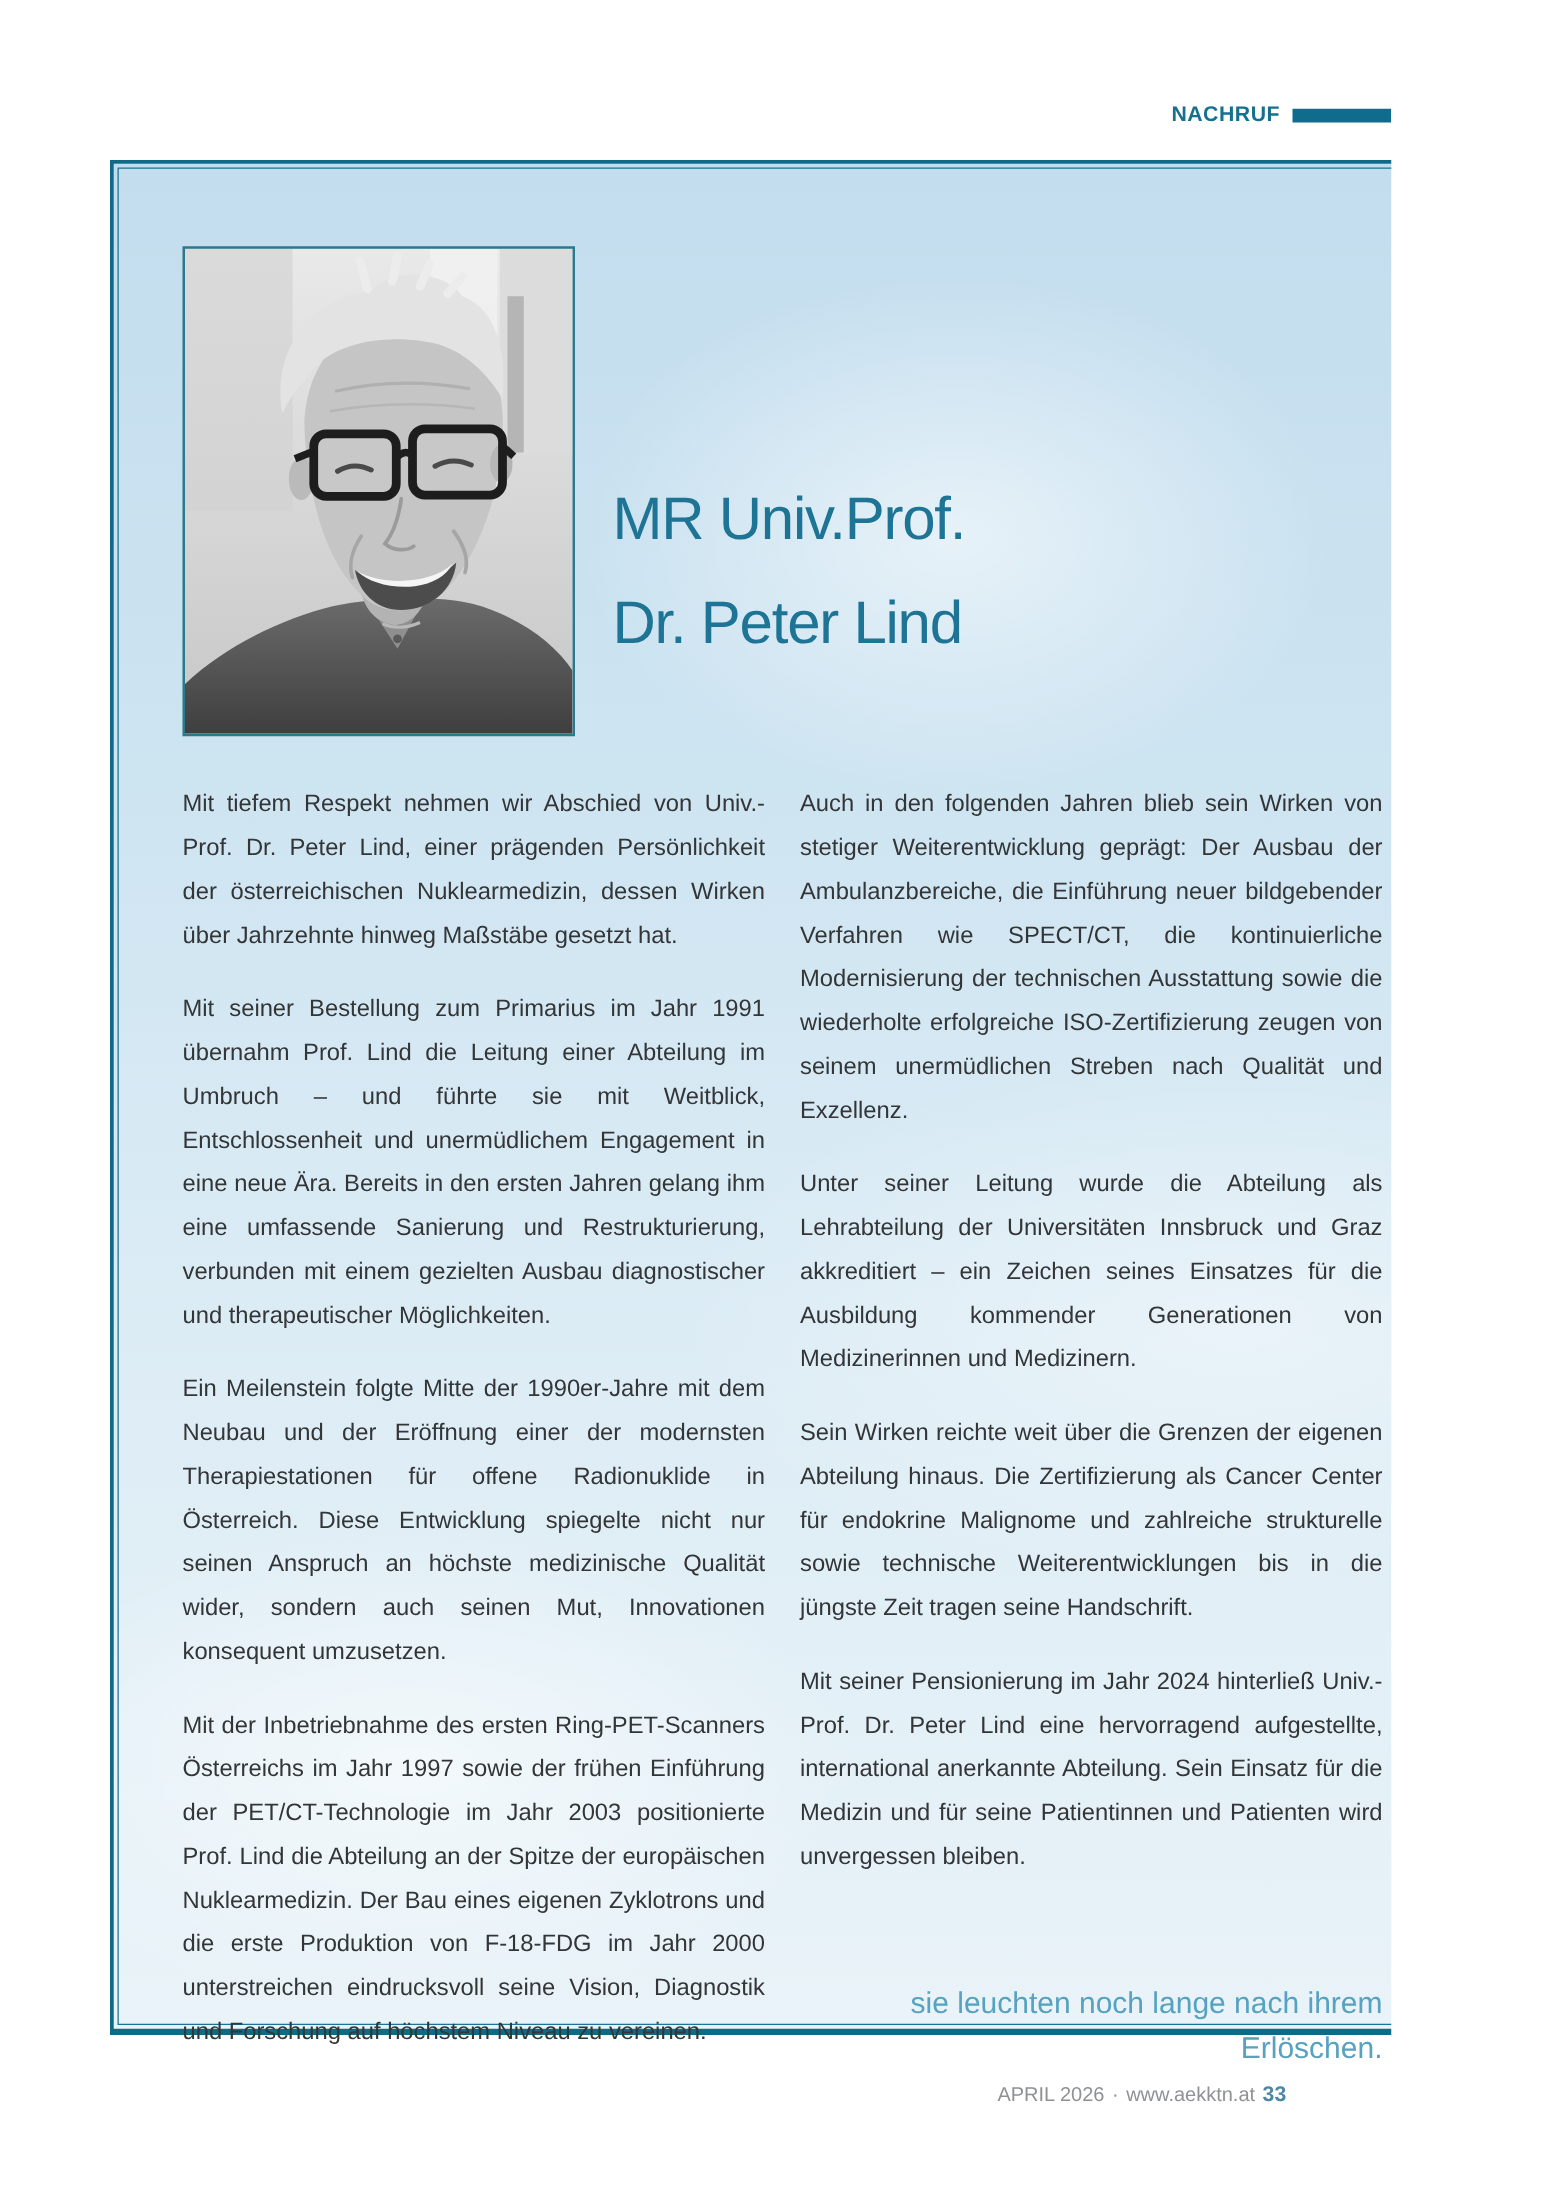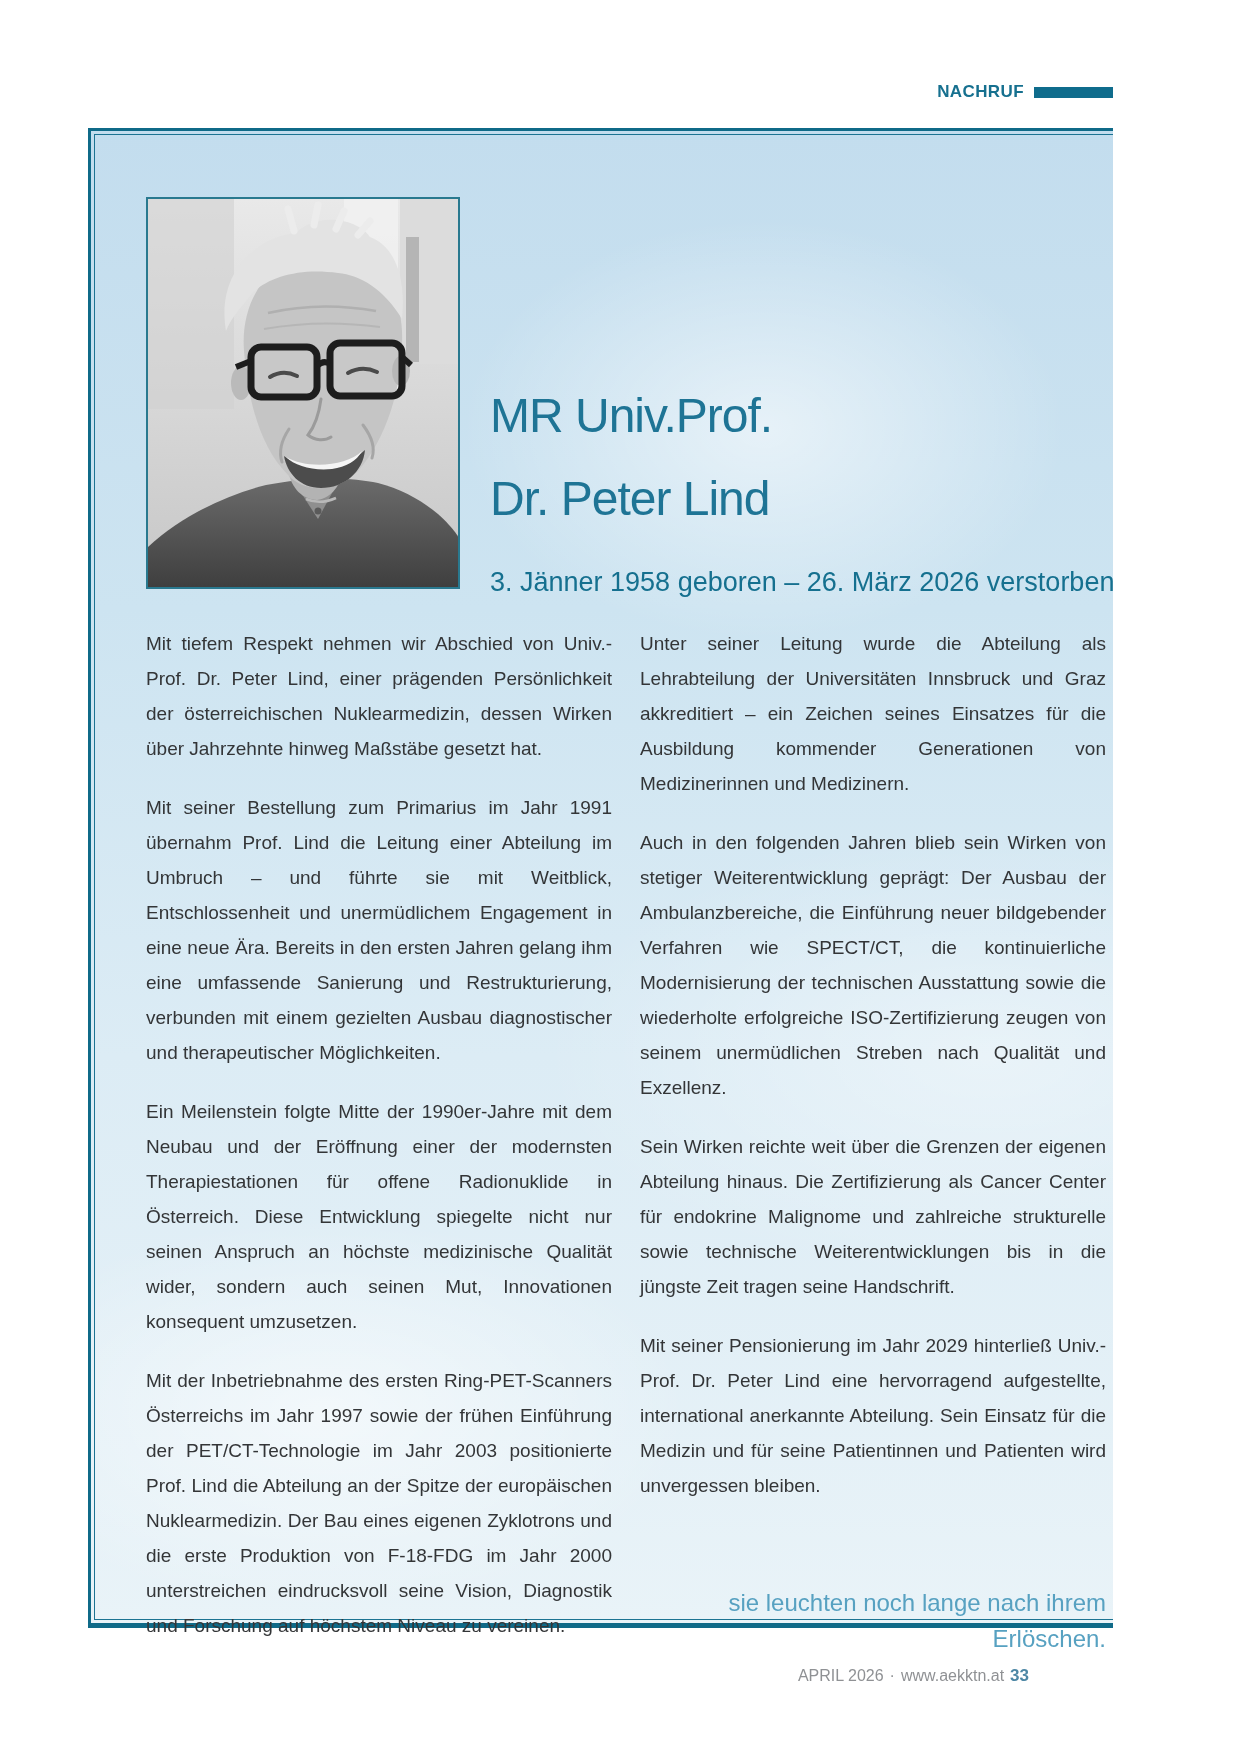--- a/index.html
+++ b/index.html
@@ -172,35 +172,34 @@
 
         <path d="M158,300 Q172,306 188,299" stroke="#b9b9b9" stroke-width="2.5" fill="none"></path>
       </svg>
     </div>
 
     <div class="title-block">
       <h1 class="page-title">
         <span>MR Univ.Prof.</span><br>
         <span>Dr. Peter Lind</span>
       </h1>
-      <div class="dates">3. Jänner 1958 geboren – 26. März 2026 verstorben</div>
     </div>
 
     <div class="columns">
       <div class="col">
         <p>Mit tiefem Respekt nehmen wir Abschied von Univ.-Prof. Dr. Peter Lind, einer prägenden Persönlichkeit der österreichischen Nuklearmedizin, dessen Wirken über Jahrzehnte hinweg Maßstäbe gesetzt hat.</p>
         <p>Mit seiner Bestellung zum Primarius im Jahr 1991 übernahm Prof. Lind die Leitung einer Abteilung im Umbruch – und führte sie mit Weitblick, Entschlossenheit und unermüdlichem Engagement in eine neue Ära. Bereits in den ersten Jahren gelang ihm eine umfassende Sanierung und Restrukturierung, verbunden mit einem gezielten Ausbau diagnostischer und therapeutischer Möglichkeiten.</p>
         <p>Ein Meilenstein folgte Mitte der 1990er-Jahre mit dem Neubau und der Eröffnung einer der modernsten Therapiestationen für offene Radionuklide in Österreich. Diese Entwicklung spiegelte nicht nur seinen Anspruch an höchste medizinische Qualität wider, sondern auch seinen Mut, Innovationen konsequent umzusetzen.</p>
         <p>Mit der Inbetriebnahme des ersten Ring-PET-Scanners Österreichs im Jahr 1997 sowie der frühen Einführung der PET/CT-Technologie im Jahr 2003 positionierte Prof. Lind die Abteilung an der Spitze der europäischen Nuklearmedizin. Der Bau eines eigenen Zyklotrons und die erste Produktion von F-18-FDG im Jahr 2000 unterstreichen eindrucksvoll seine Vision, Diagnostik und Forschung auf höchstem Niveau zu vereinen.</p>
       </div>
       <div class="col">
+        <p>Auch in den folgenden Jahren blieb sein Wirken von stetiger Weiterentwicklung geprägt: Der Ausbau der Ambulanzbereiche, die Einführung neuer bildgebender Verfahren wie SPECT/CT, die kontinuierliche Modernisierung der technischen Ausstattung sowie die wiederholte erfolgreiche ISO-Zertifizierung zeugen von seinem unermüdlichen Streben nach Qualität und Exzellenz.</p>
         <p>Unter seiner Leitung wurde die Abteilung als Lehrabteilung der Universitäten Innsbruck und Graz akkreditiert – ein Zeichen seines Einsatzes für die Ausbildung kommender Generationen von Medizinerinnen und Medizinern.</p>
-        <p>Auch in den folgenden Jahren blieb sein Wirken von stetiger Weiterentwicklung geprägt: Der Ausbau der Ambulanzbereiche, die Einführung neuer bildgebender Verfahren wie SPECT/CT, die kontinuierliche Modernisierung der technischen Ausstattung sowie die wiederholte erfolgreiche ISO-Zertifizierung zeugen von seinem unermüdlichen Streben nach Qualität und Exzellenz.</p>
         <p>Sein Wirken reichte weit über die Grenzen der eigenen Abteilung hinaus. Die Zertifizierung als Cancer Center für endokrine Malignome und zahlreiche strukturelle sowie technische Weiterentwicklungen bis in die jüngste Zeit tragen seine Handschrift.</p>
-        <p>Mit seiner Pensionierung im Jahr 2029 hinterließ Univ.-Prof. Dr. Peter Lind eine hervorragend aufgestellte, international anerkannte Abteilung. Sein Einsatz für die Medizin und für seine Patientinnen und Patienten wird unvergessen bleiben.</p>
+        <p>Mit seiner Pensionierung im Jahr 2024 hinterließ Univ.-Prof. Dr. Peter Lind eine hervorragend aufgestellte, international anerkannte Abteilung. Sein Einsatz für die Medizin und für seine Patientinnen und Patienten wird unvergessen bleiben.</p>
         <div class="quote">
           <br>
           <span>sie leuchten noch lange nach ihrem Erlöschen.</span>
         </div>
       </div>
     </div>
   </div>
 
   <div class="footer">
     <span>APRIL 2026</span>

